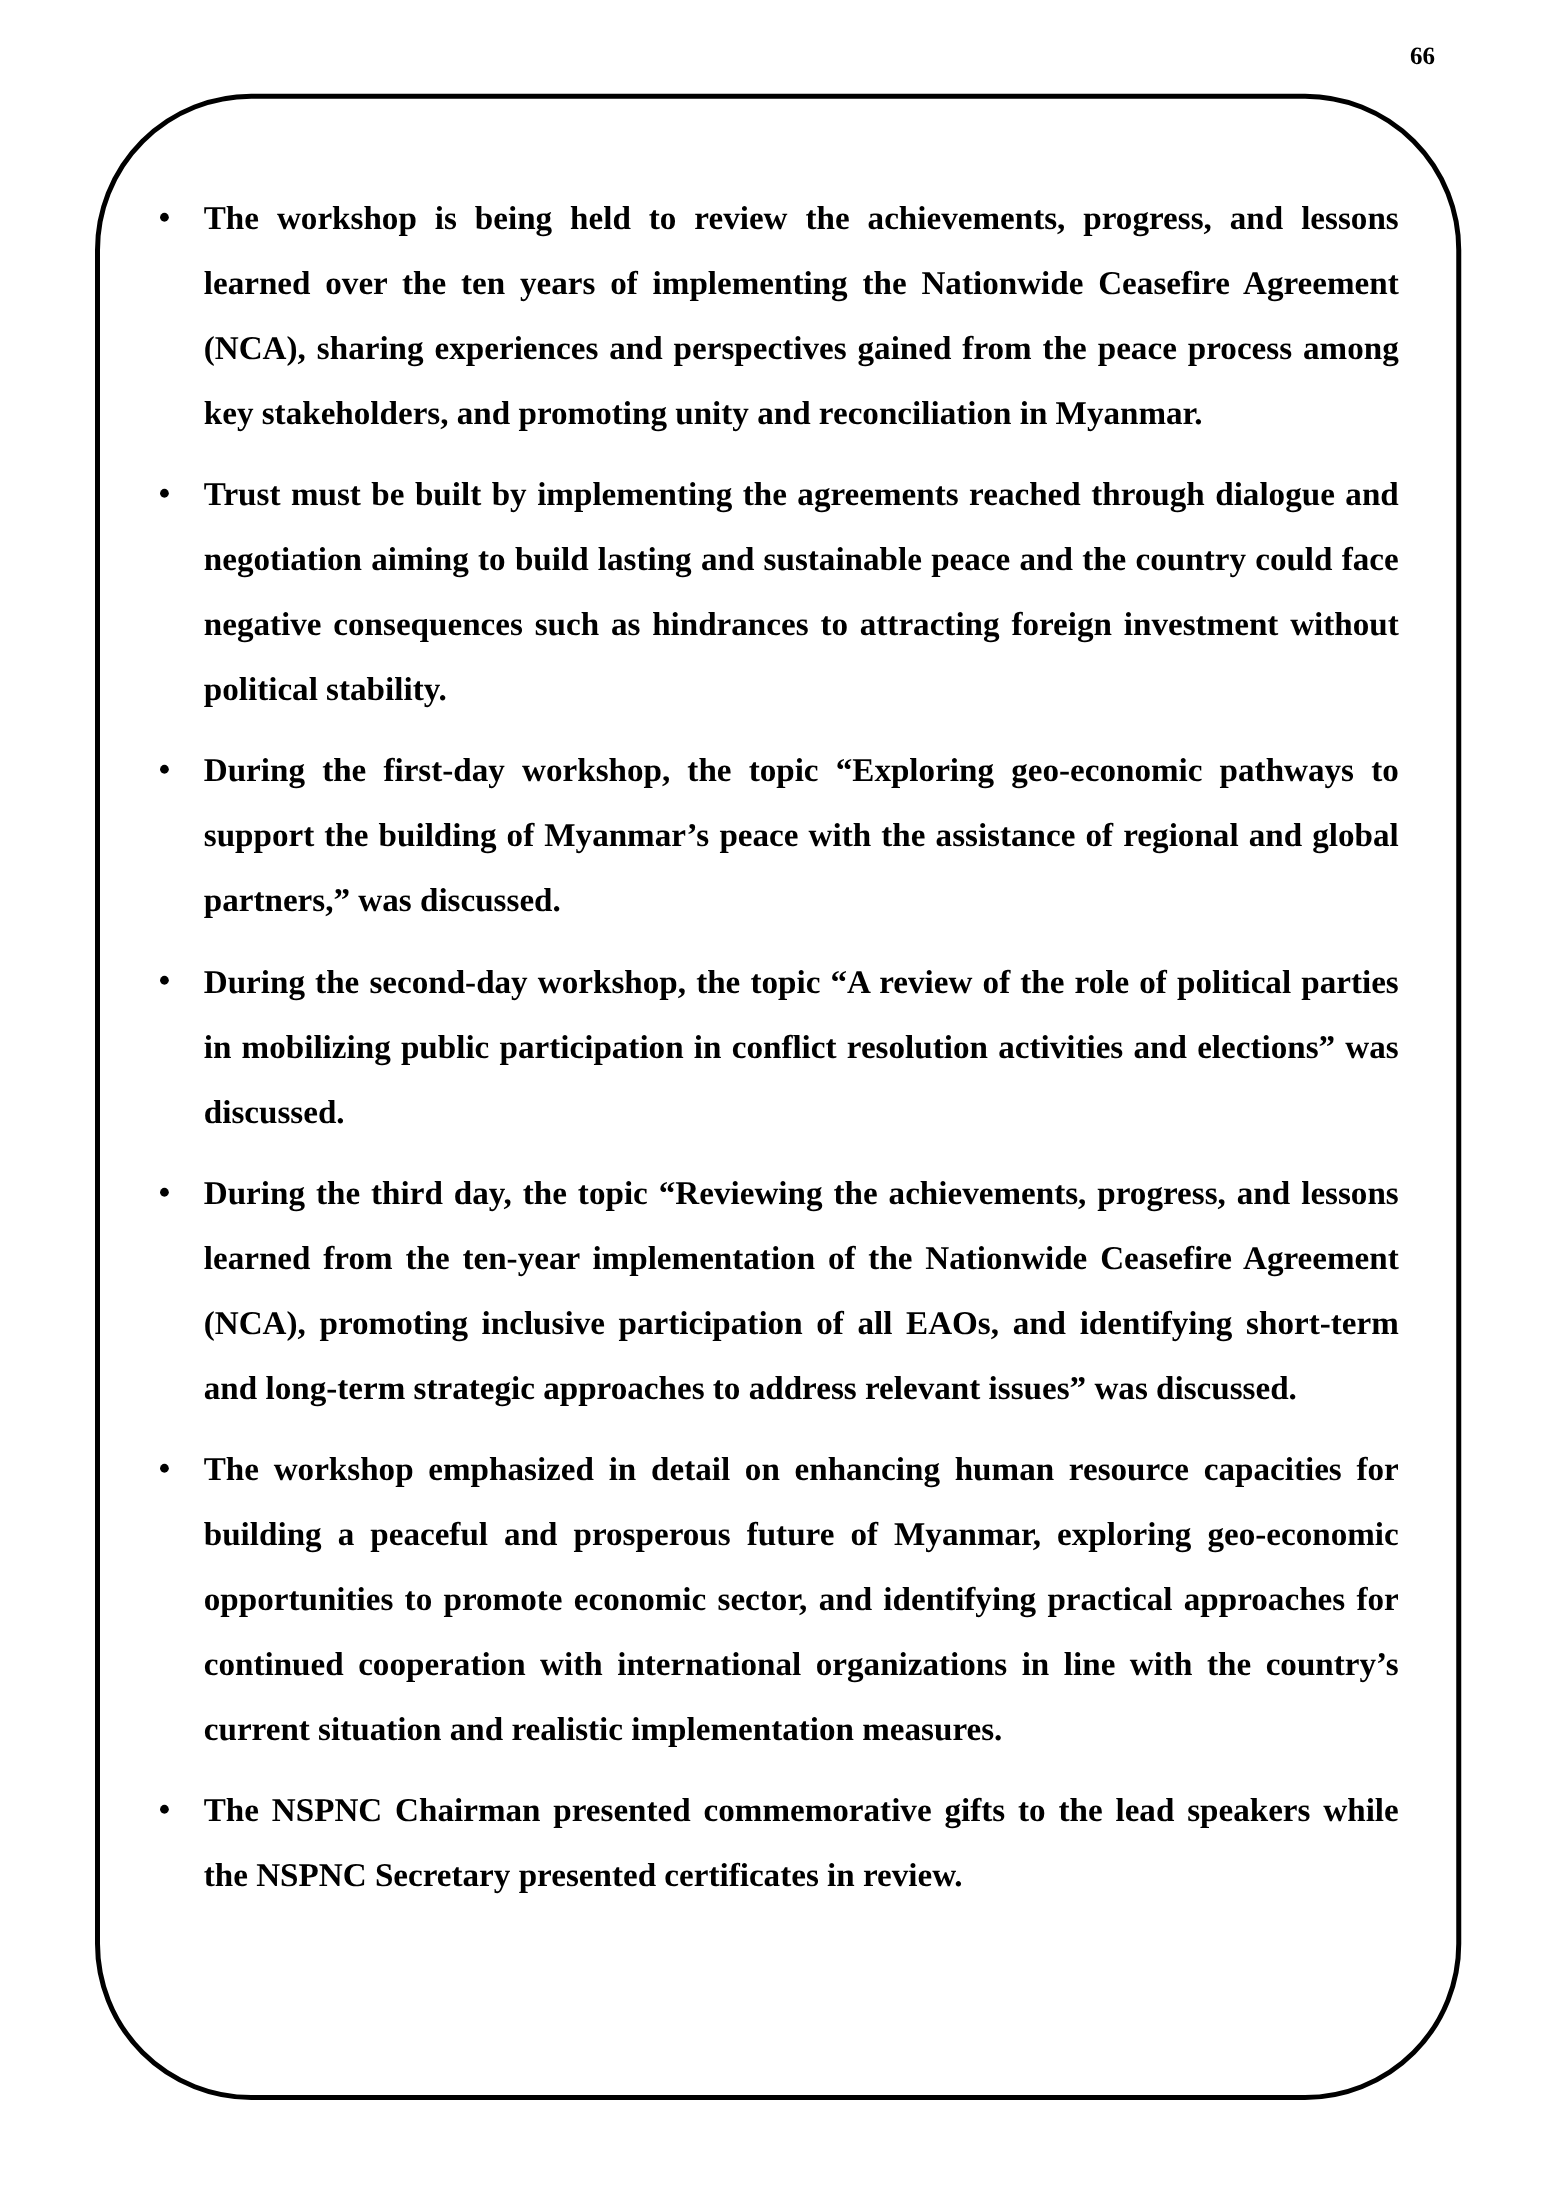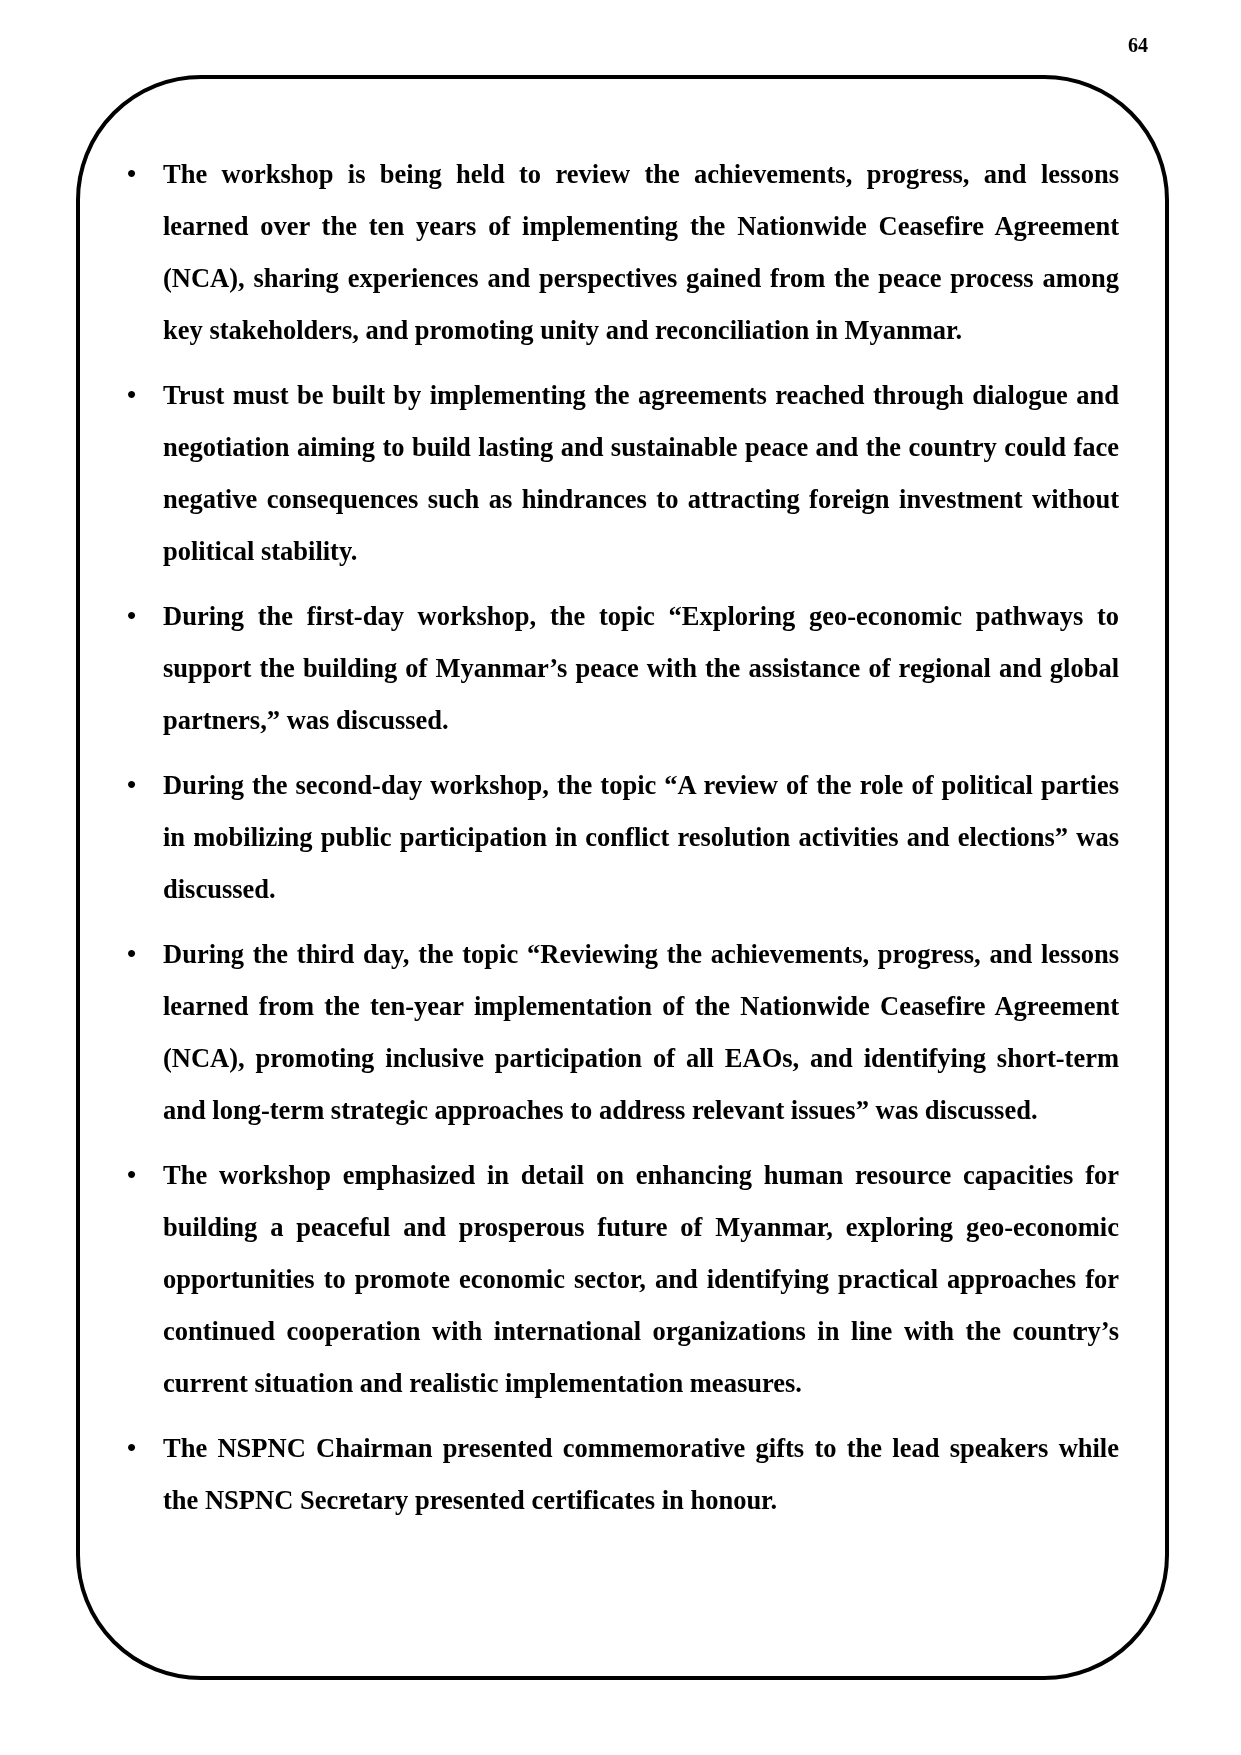--- a/index.html
+++ b/index.html
@@ -24,21 +24,21 @@
     position: relative; text-align: justify; margin: 0 0 13px 0;
   }
   ul.bullets li .bullet-dot {
     position: absolute; left: -36px; top: 0;
     font-family: "Liberation Serif", serif; font-size: 26px;
   }
 </style>
 </head>
 <body>
 
-<div class="page-number">64</div>
+<div class="page-number">66</div>
 
 <div class="frame"></div>
 
 <div class="content">
   <ul class="bullets">
     <li>
       <span class="bullet-dot">•</span>
       <span>The workshop is being held to review the achievements, progress, and lessons learned over the ten years of implementing the Nationwide Ceasefire Agreement (NCA), sharing experiences and perspectives gained from the peace process among key stakeholders, and promoting unity and reconciliation in Myanmar.</span>
     </li>
     <li>
@@ -56,16 +56,16 @@
     <li>
       <span class="bullet-dot">•</span>
       <span>During the third day, the topic “Reviewing the achievements, progress, and lessons learned from the ten-year implementation of the Nationwide Ceasefire Agreement (NCA), promoting inclusive participation of all EAOs, and identifying short-term and long-term strategic approaches to address relevant issues” was discussed.</span>
     </li>
     <li>
       <span class="bullet-dot">•</span>
       <span>The workshop emphasized in detail on enhancing human resource capacities for building a peaceful and prosperous future of Myanmar, exploring geo-economic opportunities to promote economic sector, and identifying practical approaches for continued cooperation with international organizations in line with the country’s current situation and realistic implementation measures.</span>
     </li>
     <li>
       <span class="bullet-dot">•</span>
-      <span>The NSPNC Chairman presented commemorative gifts to the lead speakers while the NSPNC Secretary presented certificates in honour.</span>
+      <span>The NSPNC Chairman presented commemorative gifts to the lead speakers while the NSPNC Secretary presented certificates in review.</span>
     </li>
   </ul>
 </div>
 
 </body></html>

